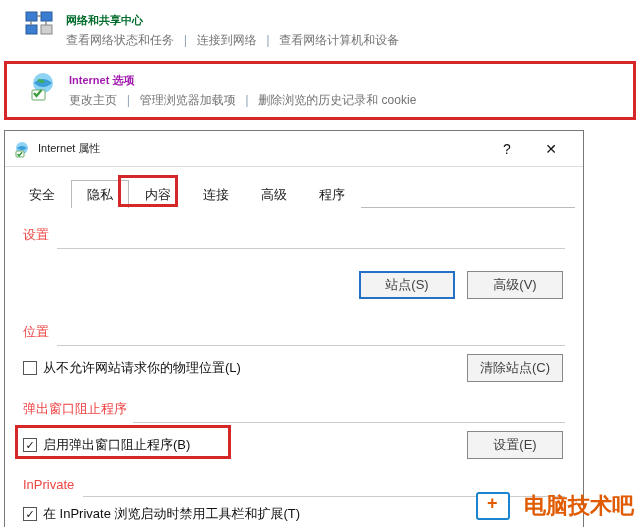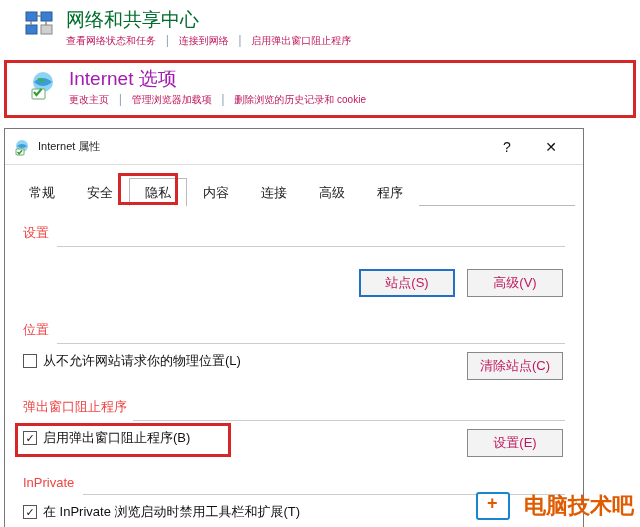--- a/index.html
+++ b/index.html
@@ -9,23 +9,23 @@
     height: 527px;
     font-family: "Microsoft YaHei", Tahoma, sans-serif;
     font-size: 13px;
     background: #fff;
     overflow: hidden;
     position: relative;
   }
   .cp-item { display: flex; padding: 6px 10px 8px 24px; }
   .cp-icon { width: 32px; height: 32px; margin-right: 10px; flex-shrink:0; }
   .cp-texts { display: flex; flex-direction: column; }
-  .cp-title { color: #006d2c; font-weight: 400; font-size: 19px; line-height: 20px; }
+  .cp-title { color: #006d2c; font-weight: 700; font-size: 11px; line-height: 20px; }
   .cp-links { margin-top: 2px; }
-  .cp-link { color: #be185d; font-size: 10px; }
+  .cp-link { color: #737373; font-size: 12px; }
   .cp-sep { color: #9ab; margin: 0 6px; }
   .red-box { border: 3px solid #d62728; margin: 4px 4px 2px 4px; }
   .dialog {
     position: relative;
     margin: 10px 0 0 4px;
     width: 580px;
     border: 1px solid #777;
     background: #fff;
   }
   .titlebar {
@@ -64,25 +64,25 @@
     font-size: 13px; color: #ef4444; margin-bottom: 6px;
     position: relative;
   }
   .rule {
     border: none; border-top: 1px solid #ccc; margin: 0;
   }
   .row-right { display: flex; justify-content: flex-end; gap: 12px; margin: 22px 2px 24px 0; }
   .btn {
     min-width: 96px; height: 28px;
     border: 1px solid #888; background: #f3f3f3;
-    font-size: 13px; color: #be185d;
+    font-size: 13px; color: #404040;
     display: inline-flex; align-items: center; justify-content: center;
   }
   .btn-primary { border: 2px solid #2470c7; }
-  .row-between { display: flex; justify-content: space-between; align-items: flex-start; margin: 8px 2px 18px 0; }
+  .row-between { display: flex; justify-content: space-between; align-items: center; margin: 8px 2px 18px 0; }
   .chk { display: flex; align-items: center; gap: 6px; font-size: 13px; color: #111; }
   .chkbox { width: 14px; height: 14px; border: 1px solid #555; display: inline-flex; align-items:center; justify-content:center; font-size: 11px; line-height:1; }
   .watermark {
     position: absolute;
     right: 6px; bottom: 6px;
     display: flex; align-items: center; gap: 14px;
   }
   .wm-icon {
     width: 34px; height: 28px;
     background: #fff; border: 2px solid #1985d0; border-radius: 3px;
@@ -107,21 +107,21 @@
     <line x1="22" y1="11" x2="22" y2="15" stroke="#888" stroke-width="1.5"></line>
     <line x1="13" y1="6" x2="17" y2="6" stroke="#888" stroke-width="1.5"></line>
   </svg>
   <div class="cp-texts">
     <div class="cp-title">网络和共享中心</div>
     <div class="cp-links">
       <span class="cp-link">查看网络状态和任务</span>
       <span class="cp-sep">|</span>
       <span class="cp-link">连接到网络</span>
       <span class="cp-sep">|</span>
-      <span class="cp-link">启用弹出窗口阻止程序</span>
+      <span class="cp-link">查看网络计算机和设备</span>
     </div>
   </div>
 </div>
 
 <div class="red-box">
   <div class="cp-item" style="padding-left:20px;">
     <svg class="cp-icon" viewBox="0 0 32 32">
       <circle cx="16" cy="13" r="10" fill="#8fd3f4"></circle>
       <path d="M7 13 Q16 5 25 13 Q16 21 7 13 Z" fill="#3b9ed8"></path>
       <path d="M10 10 Q14 7 18 12 Q14 15 10 10 Z" fill="#3fae59"></path>
@@ -150,21 +150,20 @@
       <path d="M4.5 14 l1.6 1.8 l3 -3.6" stroke="#3a9b3a" stroke-width="1.5" fill="none"></path>
     </svg>
     <span class="tb-title">Internet 属性</span>
     <div class="tb-spacer"></div>
     <div class="tb-btn">?</div>
     <div class="tb-btn">✕</div>
   </div>
 
   <div style="position:relative;">
     <div class="tabstrip">
-      <div class="tab">常规</div>
       <div class="tab">安全</div>
       <div class="tab active">隐私</div>
       <div class="tab">内容</div>
       <div class="tab">连接</div>
       <div class="tab">高级</div>
       <div class="tab">程序</div>
     </div>
     <div class="tab-highlight" style="left:113px; top:-4px; width:60px; height:32px;"></div>
   </div>
 

